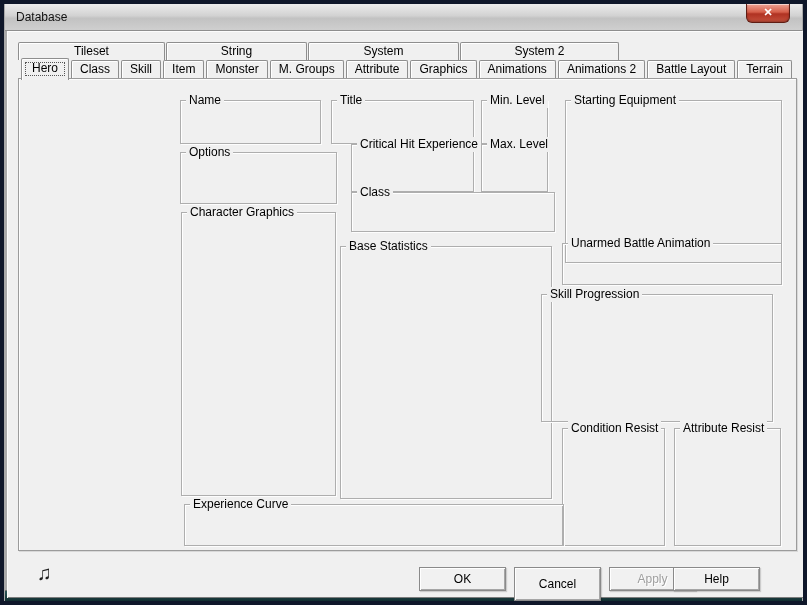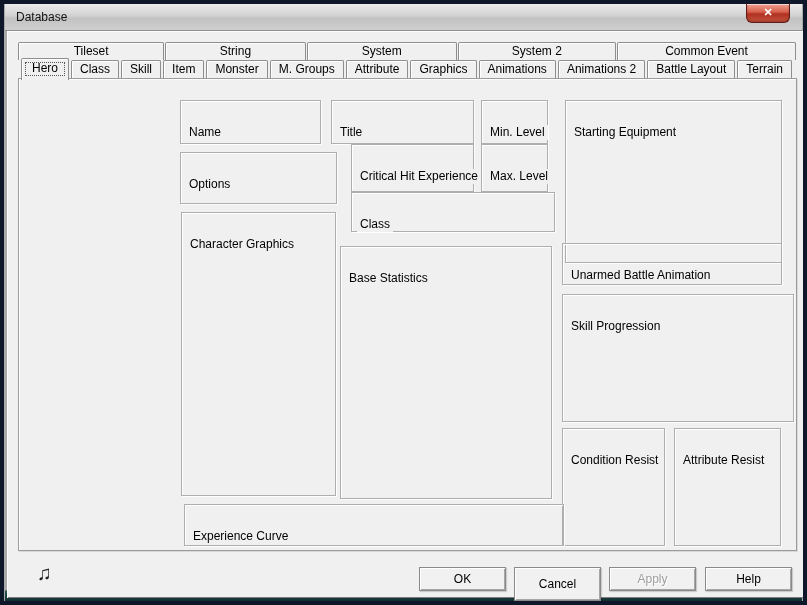--- a/index.html
+++ b/index.html
@@ -23,21 +23,21 @@
   .tabrow2 { position:absolute; left:14px; top:29px; height:20px; display:flex; }
   .tab2 { border:1px solid #8e8e8e; border-bottom:none; border-radius:2px 2px 0 0; background:#f0f0f0;
     box-shadow: inset 1px 1px 0 #fff; text-align:center; font-size:12px; line-height:17px; height:18px; padding:0 8px; margin-right:2px; cursor:pointer; }
   .tab2.active { position:relative; top:-2px; height:22px; z-index:6; padding:0 10px; line-height:19px; }
   .tab2.active .focusbox { position:absolute; inset:3px 3px 4px 3px; border:1px dotted #555; }
   .tabpage { position:absolute; left:11px; top:47px; width:779px; height:473px; background:#f0f0f0;
     border:1px solid #9b9b9b; box-shadow: inset 1px 1px 0 #fdfdfd, 1px 1px 0 #d8d8d8; z-index:1; }
 
   
   .group { position:absolute; border:1px solid #aeaeae; box-shadow: inset 1px 1px 0 #fff, 1px 1px 0 #fdfdfd; z-index:2; }
-  .group-label { position:absolute; top:-8px; left:5px; background:#f0f0f0; padding:0 3px; font-size:12px; line-height:15px; white-space:nowrap;margin-top:32px; }
+  .group-label { position:absolute; top:-8px; left:5px; background:#f0f0f0; padding:0 3px; font-size:12px; line-height:15px; white-space:nowrap; }
   .btn { position:absolute; background:#f1f1f1; border:1px solid #8a8a8a;
     box-shadow: inset 1px 1px 0 #fff, inset -1px -1px 0 #a6a6a6, 1px 1px 1px rgba(0,0,0,.15);
     font-size:12px; text-align:center; cursor:pointer; font-family:"Liberation Sans",sans-serif; color:#000; }
   .btn.disabled { color:#9e9e9e; text-shadow:1px 1px 0 #fff; cursor:default; }
   .sunken { background:#fff; border:1px solid #898989; box-shadow: inset 1px 1px 2px rgba(0,0,0,.3); }
   .inp { position:absolute; background:#fff; border:1px solid #898989; box-shadow: inset 1px 1px 2px rgba(0,0,0,.3);
     font:12px "Liberation Sans",sans-serif; padding:1px 3px; }
   .dd { position:absolute; display:flex; background:#fff; border:1px solid #898989; box-shadow: inset 1px 1px 2px rgba(0,0,0,.3); cursor:pointer; }
   .dd .txt { flex:1; font-size:12px; line-height:16px; padding:1px 3px; white-space:nowrap; overflow:hidden; }
   .dd .arw { width:16px; background:#f1f1f1; border:1px solid #8a8a8a; box-shadow: inset 1px 1px 0 #fff, inset -1px -1px 0 #a6a6a6;
@@ -103,21 +103,20 @@
   </div>
   <div class="bottom-strip"></div>
 
   <div class="dialog">
 
     <div class="tabrow1">
       <div class="tab1" style="width:147px">Tileset</div>
       <div class="tab1" style="width:141px">String</div>
       <div class="tab1" style="width:151px">System</div>
       <div class="tab1" style="width:159px">System 2</div>
-      <div class="tab1" style="width:180px">Common Event</div>
     </div>
     <div class="tabrow2">
       <div class="tab2 active"><span>Hero</span><span class="focusbox"></span></div>
       <div class="tab2">Class</div>
       <div class="tab2">Skill</div>
       <div class="tab2">Item</div>
       <div class="tab2">Monster</div>
       <div class="tab2">M. Groups</div>
       <div class="tab2">Attribute</div>
       <div class="tab2">Graphics</div>
@@ -358,21 +357,21 @@
     </div>
 
     <div class="group" style="left:555px;top:212px;width:220px;height:42px">
       <span class="group-label">Unarmed Battle Animation</span>
     </div>
     <div class="dd" style="left:562px;top:225px;width:205px;height:20px">
       <span class="txt">Punch A</span>
       <span class="arw">▼</span>
     </div>
 
-    <div class="group" style="left:555px;top:263px;width:232px;height:128px">
+    <div class="group" style="left:534px;top:263px;width:232px;height:128px">
       <span class="group-label">Skill Progression</span>
     </div>
     <div class="sktable" style="left:562px;top:276px;width:205px;height:108px">
       <div class="skhead">
         <div style="width:48px">Level</div>
         <div style="width:136px">Skill Learned</div>
         <div style="flex:1"></div>
       </div>
     </div>
 
@@ -465,15 +464,15 @@
     <div class="group" style="left:177px;top:473px;width:380px;height:42px">
       <span class="group-label">Experience Curve</span>
     </div>
     <div class="expval" style="left:183px;top:483px;width:279px;height:20px">Primary = 1 ; Secondary = 677 ; Tertiary = 40</div>
     <button class="btn" style="left:472px;top:481px;width:70px;height:24px">Set</button>
 
     <span class="music-icon">♫</span>
     <button class="btn" style="left:412px;top:536px;width:87px;height:24px">OK</button>
     <button class="btn" style="left:507px;top:536px;width:87px;height:34px">Cancel</button>
     <button class="btn disabled" style="left:602px;top:536px;width:87px;height:24px">Apply</button>
-    <button class="btn" style="left:698px;top:536px;width:87px;height:24px">Help</button>
+    <button class="btn" style="left:666px;top:536px;width:87px;height:24px">Help</button>
   </div>
 </div>
 
 </body></html>

